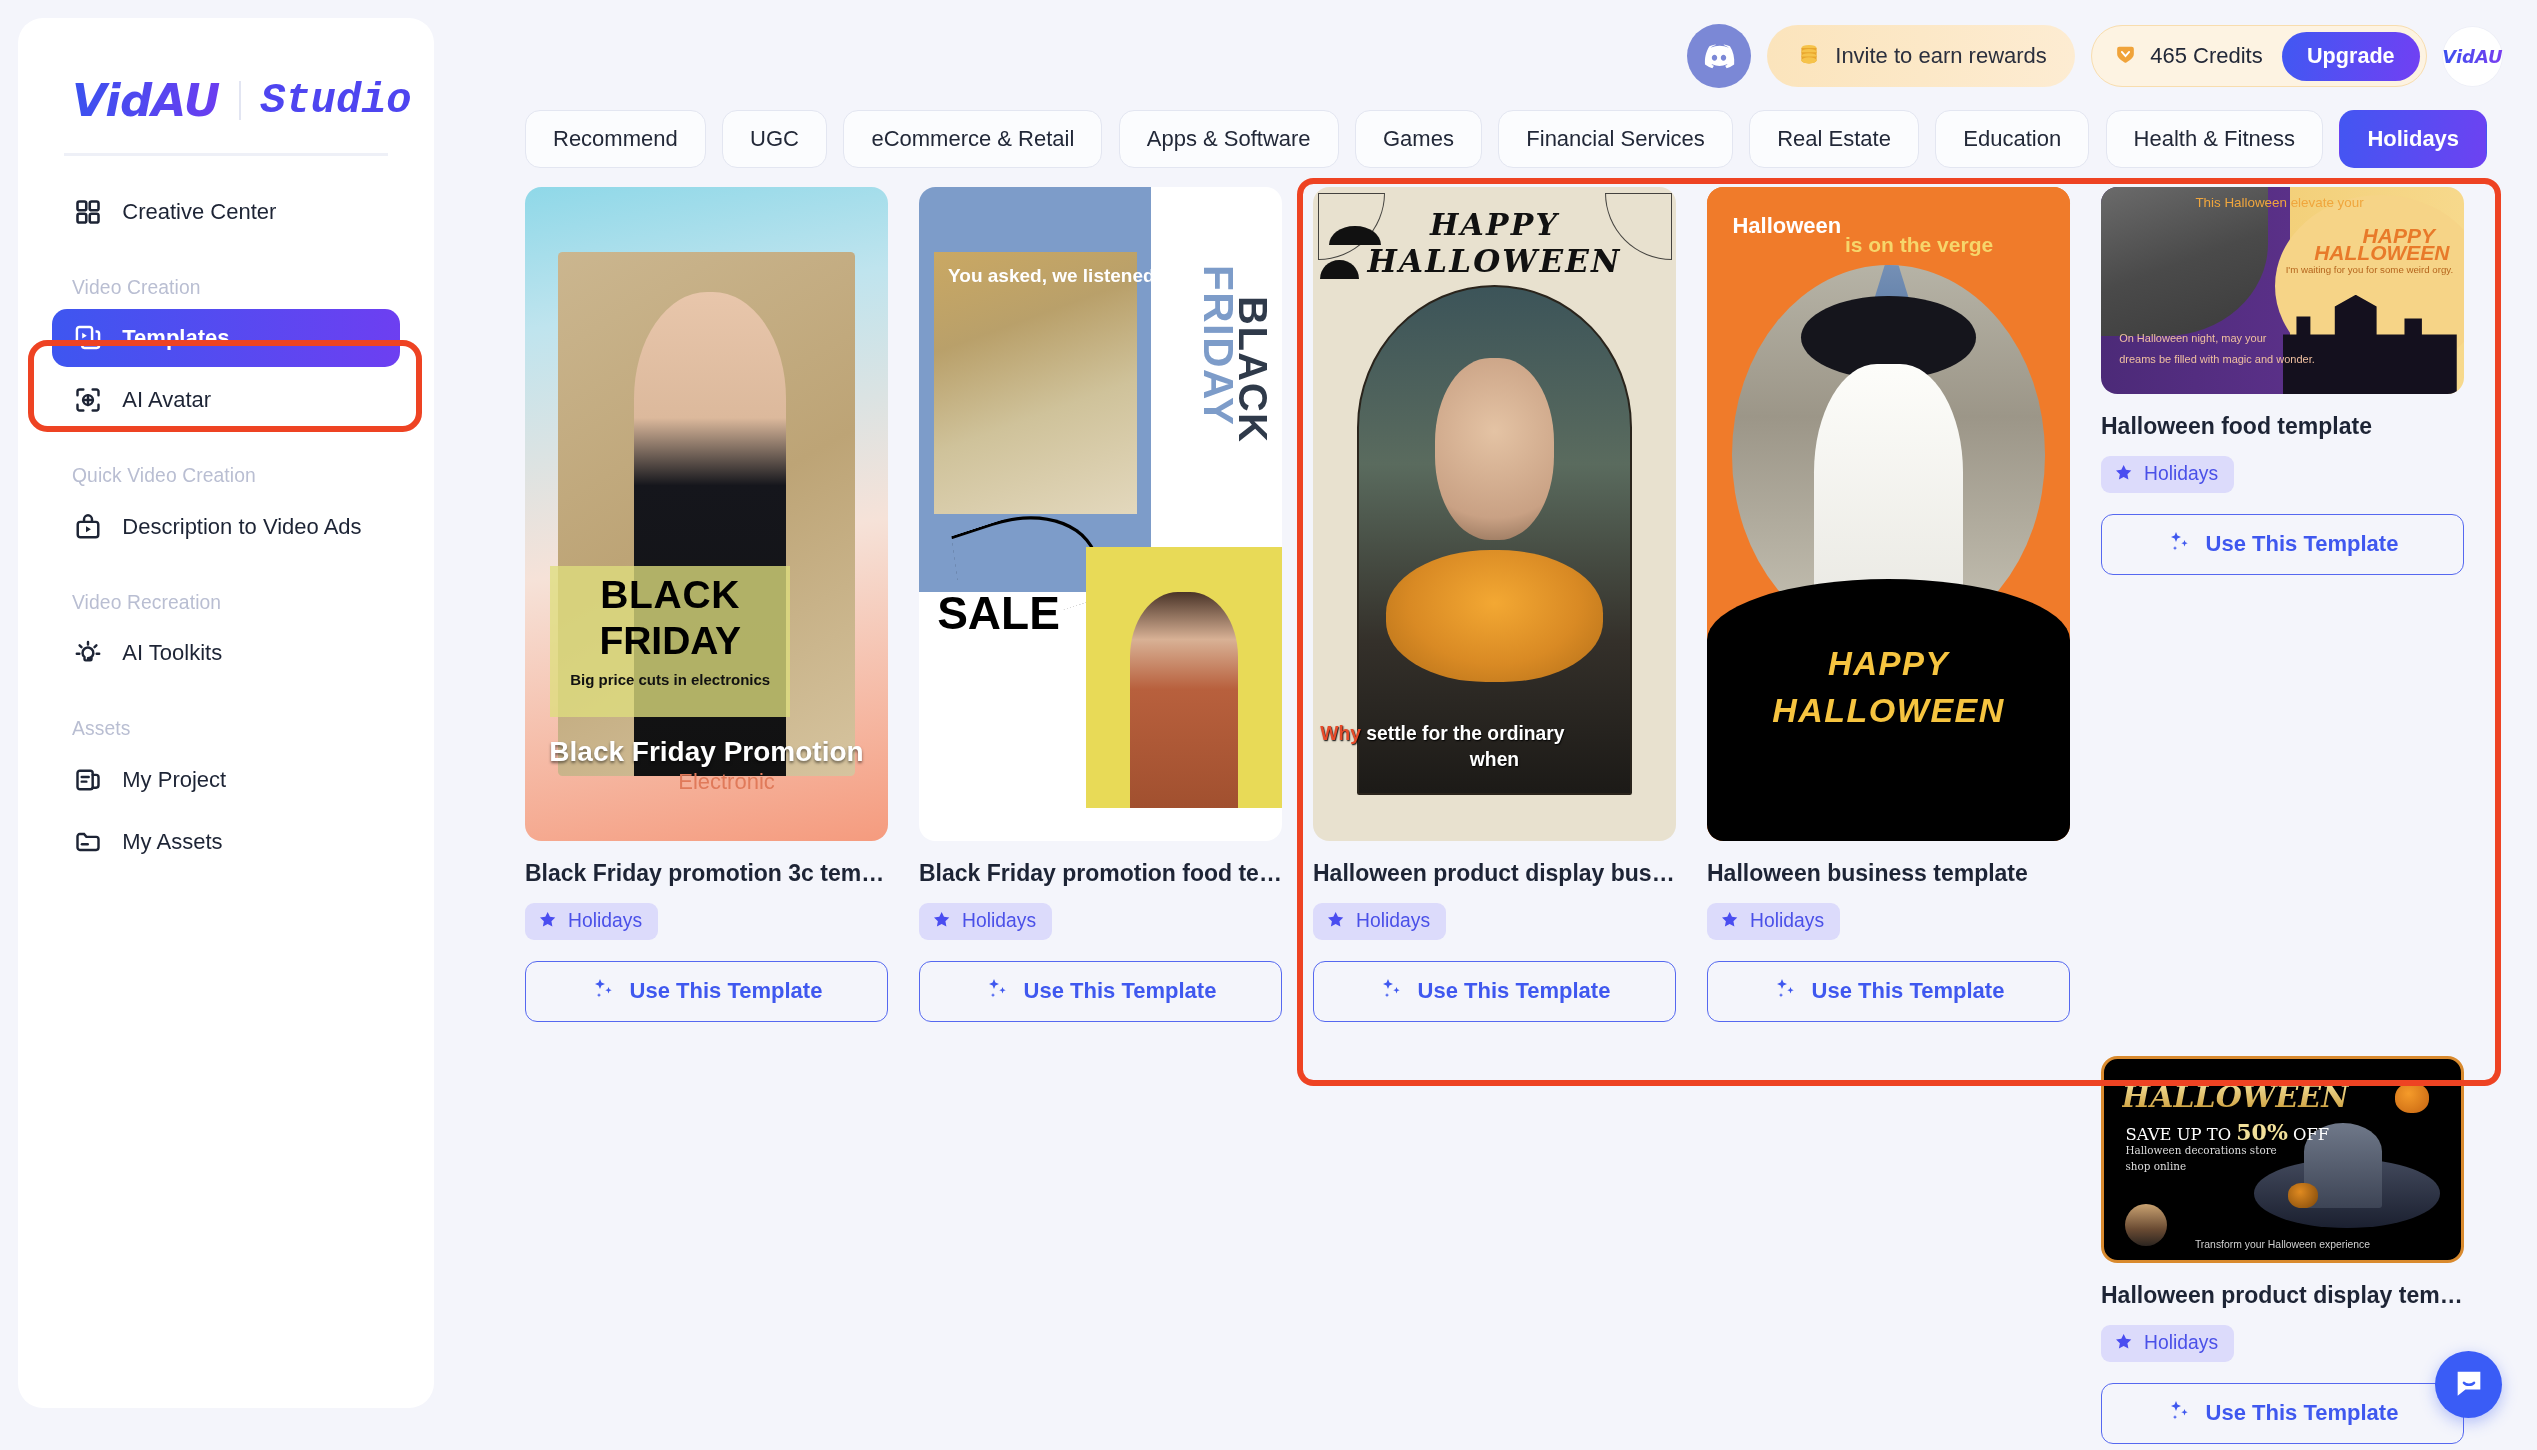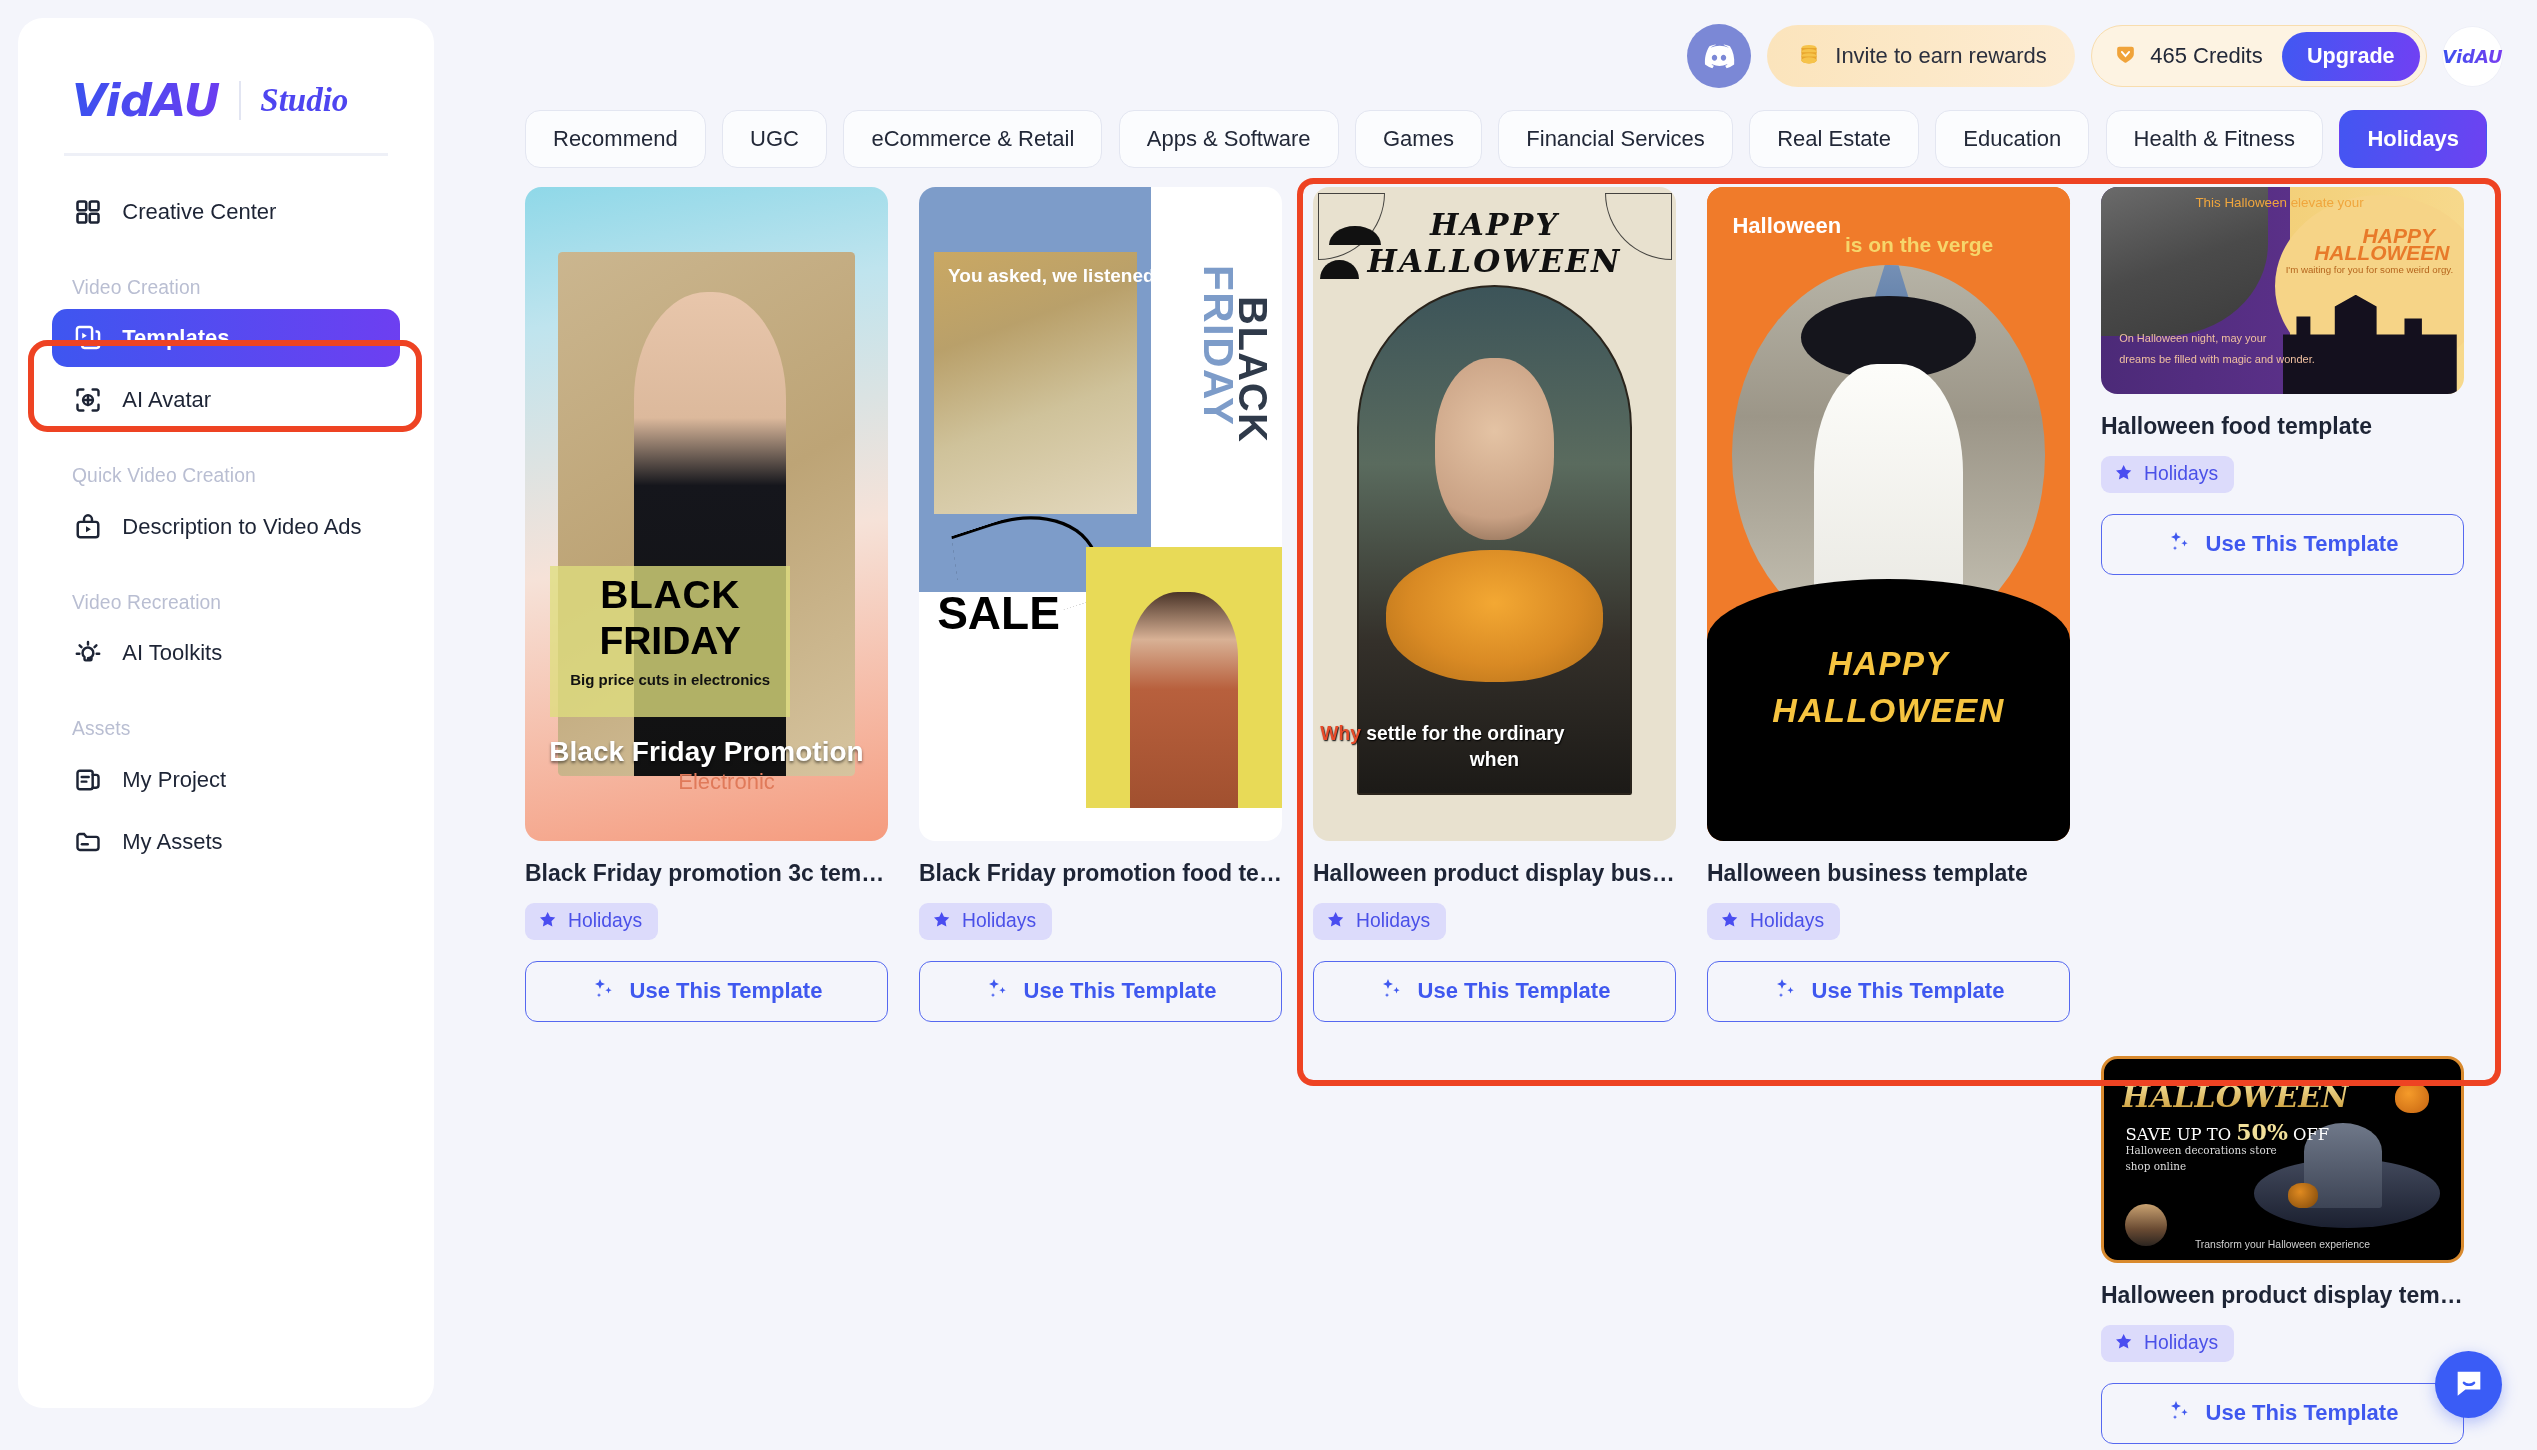--- a/index.html
+++ b/index.html
@@ -30,23 +30,23 @@
     background: linear-gradient(90deg,#3a52ef 0%, #6b3df0 100%);
     -webkit-background-clip: text; background-clip: text;
     color: transparent;
     font-family: "DejaVu Sans", sans-serif;
   }
   .logo-div {
     width: 2.2px; height: 39px; background: #e2e5f2;
     margin: 0 19.3px;
   }
   .logo-studio {
-    font-size: 33px; font-weight: 700; font-style: italic;
+    font-size: 42px; font-weight: 700; font-style: italic;
     color: #4e45f0;
-    font-family: Liberation Serif, serif;
+    font-family: Liberation Mono, monospace;
   }
   #logo-sep {
     margin: 16.4px 46px 0 46px; height: 2.2px; background: #eef0f7;
   }
 
   .nav-group-label {
     color: #b9bed2; font-size: 19.3px; font-weight: 400;
     padding: 0 0 0 54px; margin-top: 36px; margin-bottom: 10.4px;
     letter-spacing: 0.1px;
   }

